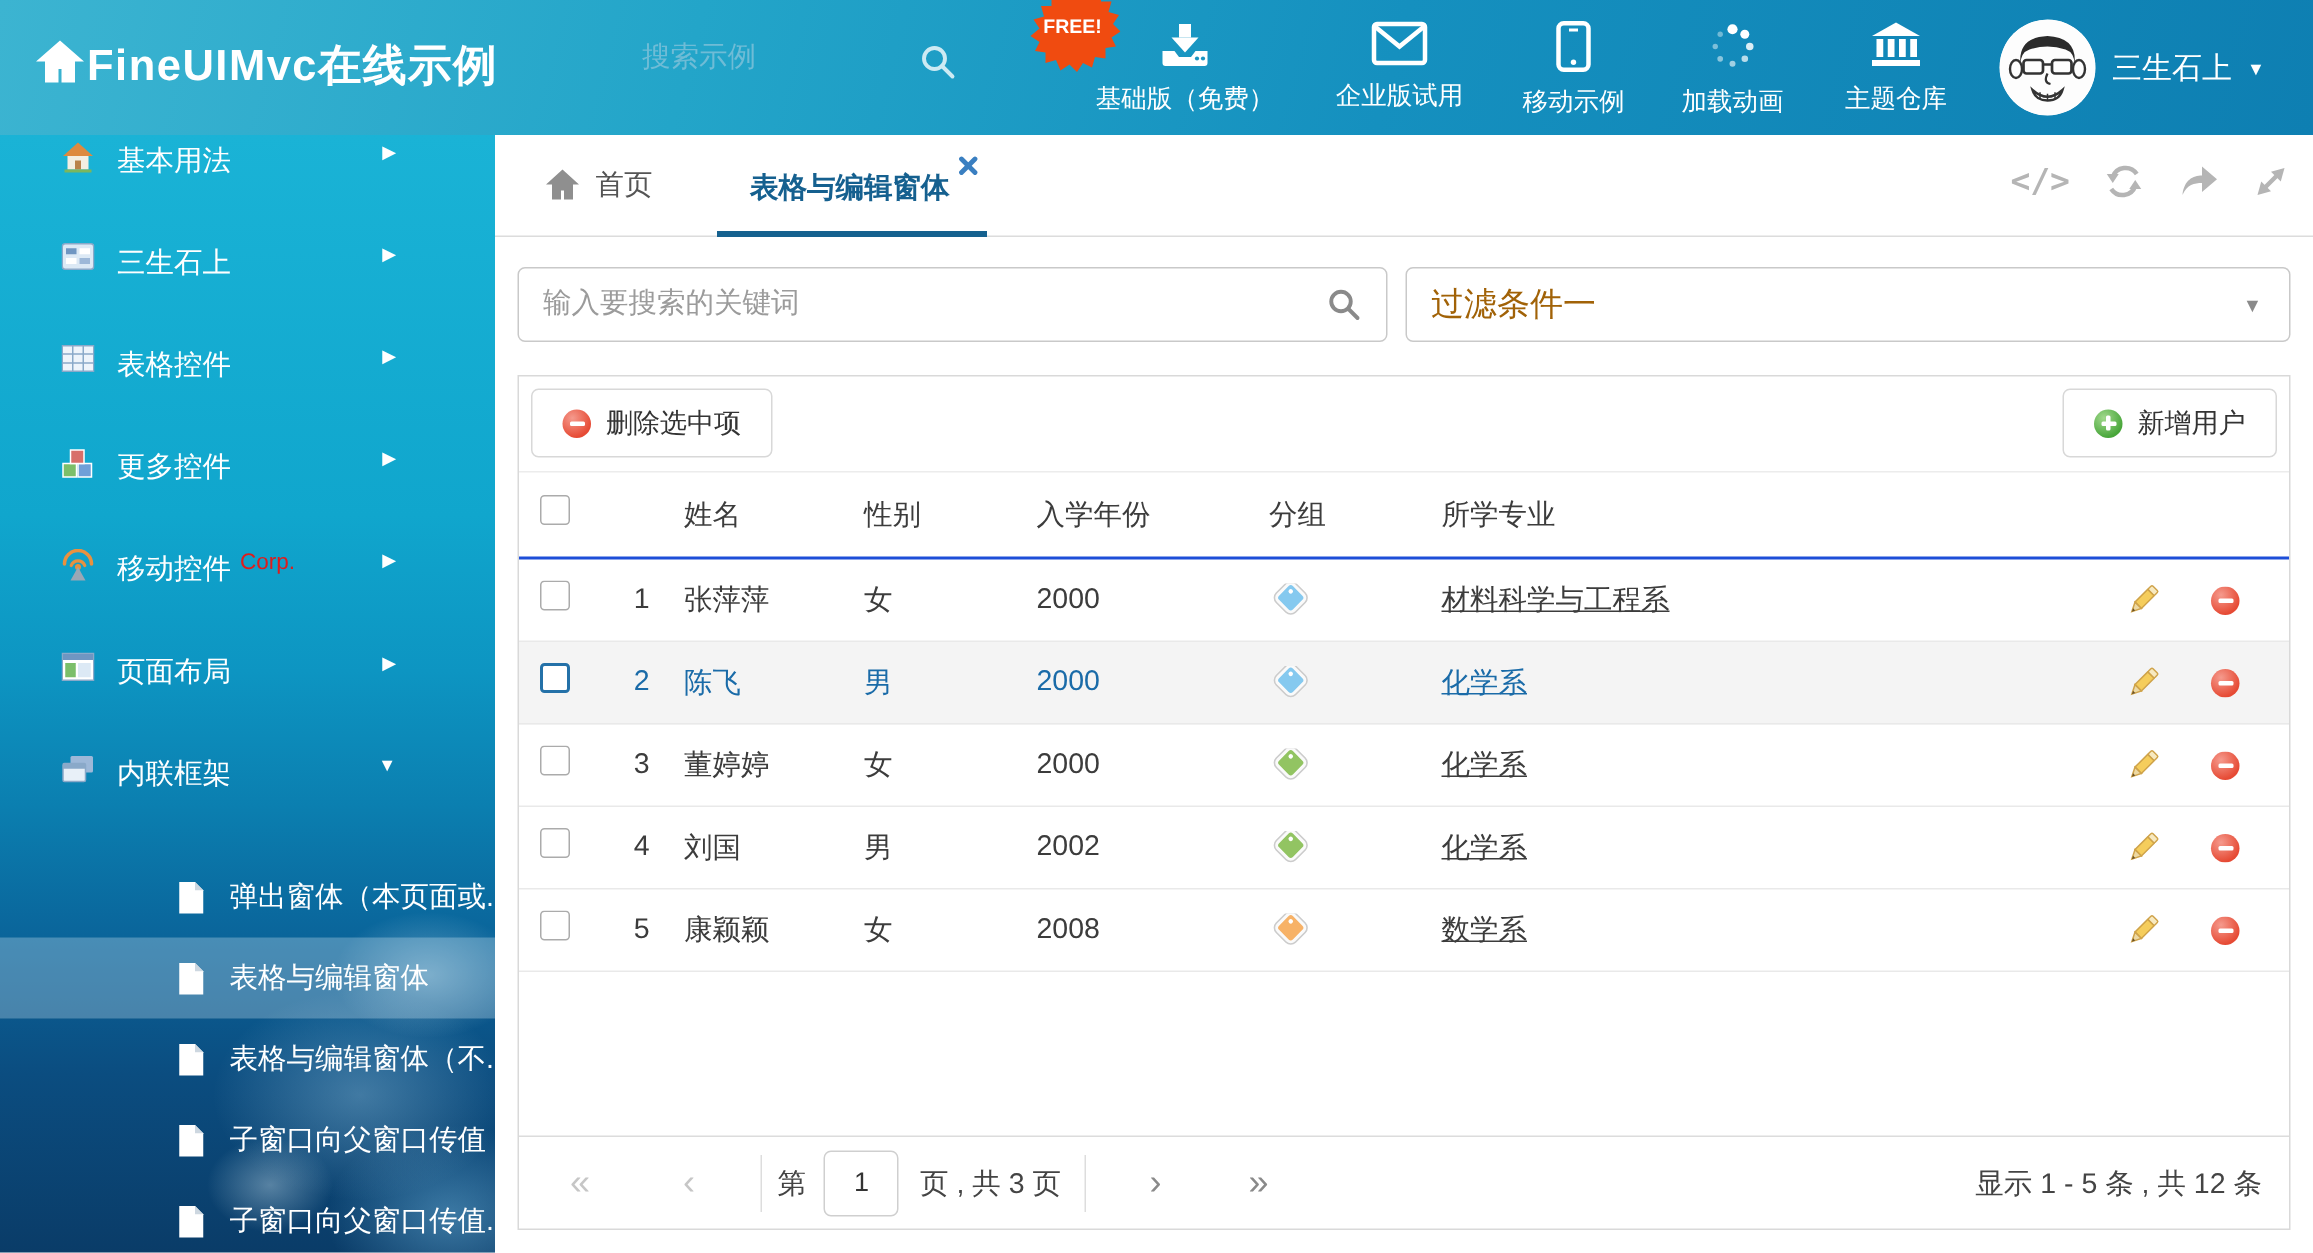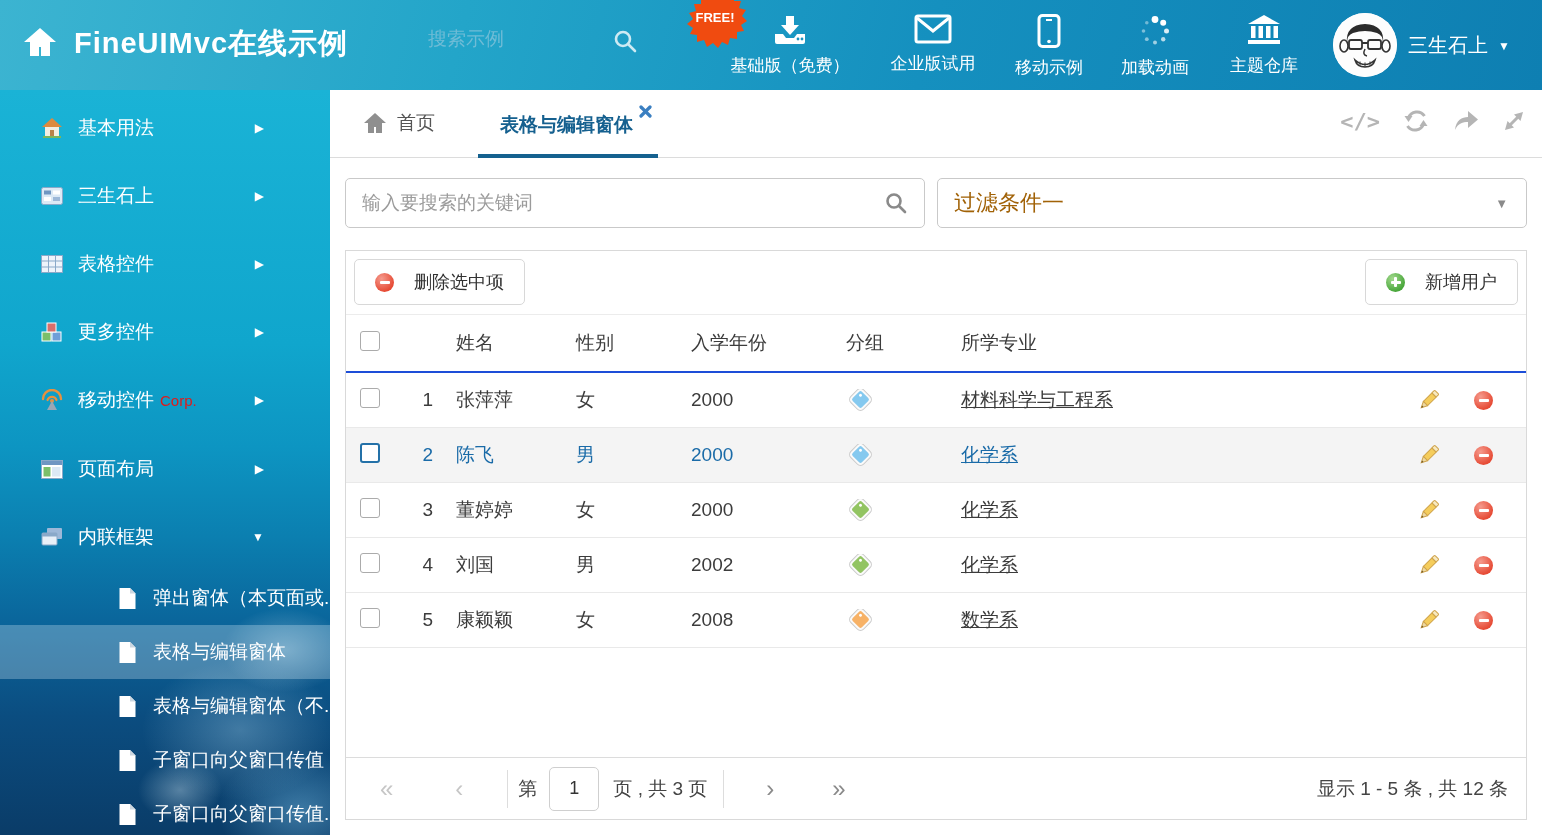--- a/index.html
+++ b/index.html
@@ -2,21 +2,21 @@
 <html><head>
 <meta charset="utf-8">
 <style>
   * { margin:0; padding:0; box-sizing:border-box; }
   html,body { width:1542px; height:835px; overflow:hidden;
     font-family:"Liberation Sans","DejaVu Sans",sans-serif; background:#fff; }
 
   
   #header { position:absolute; left:0; top:0; width:1542px; height:90px;
     background:linear-gradient(105deg,#3cb4d1 0%,#23a5c9 30%,#1590bf 60%,#0e7fb2 100%); }
-  .logo-wrap { position:absolute; left:22px; top:24px; display:flex; align-items:center; gap:16px; }
+  .logo-wrap { position:absolute; left:22px; top:24px; display:flex; align-items:center; }
   .logo-title { color:#fff; font-size:29px; font-weight:bold; letter-spacing:1px; }
   .hdr-search { position:absolute; left:428px; top:28px; width:210px; }
   .hdr-search input { width:160px; background:transparent; border:none; outline:none;
     font-size:19px; color:#eaf6fa; }
   .hdr-search input::placeholder { color:#6fbcd6; }
   .hdr-search svg { position:absolute; right:0; top:0; }
   .free-badge { position:absolute; left:683px; top:-2px; width:64px; height:52px; }
   .free-badge text { font-weight:bold; }
   .nav-item { position:absolute; top:14px; width:120px; display:flex; flex-direction:column;
     align-items:center; gap:8px; cursor:pointer; }
@@ -30,21 +30,21 @@
 
   
   #sidebar { position:absolute; left:0; top:90px; width:330px; height:745px;
     background:
       radial-gradient(90px 60px at 285px 560px, rgba(220,245,255,0.35), rgba(220,245,255,0) 70%),
       radial-gradient(140px 100px at 240px 640px, rgba(190,230,250,0.30), rgba(190,230,250,0) 70%),
       radial-gradient(60px 45px at 180px 700px, rgba(230,248,255,0.35), rgba(230,248,255,0) 70%),
       radial-gradient(110px 80px at 300px 720px, rgba(120,190,230,0.45), rgba(120,190,230,0) 75%),
       linear-gradient(180deg,#1ab3d6 0%,#10a6cd 34%,#0d95c2 48%,#0b7fb0 60%,#0a649a 72%,#0b4d80 84%,#0a3c68 100%);
   }
-  .side-item { position:absolute; left:0; width:282px; height:68px; display:flex; align-items:center;
+  .side-item { position:absolute; left:0; width:282px; height:68px; display:flex; 
     cursor:pointer; }
   .side-item .ic { width:24px; margin-left:40px; display:flex; justify-content:center; }
   .side-item .lbl { color:#fff; font-size:19px; margin-left:14px; }
   .side-item .corp { color:#e01b1b; font-size:15px; margin-left:6px; }
   .side-item .chev { position:absolute; right:18px; color:#fff; font-size:12px; }
   .side-sub { position:absolute; left:0; width:330px; height:54px; display:flex; align-items:center;
     cursor:pointer; }
   .side-sub.sel { background:rgba(235,248,255,0.28); }
   .side-sub .ic { margin-left:118px; display:flex; }
   .side-sub .lbl { color:#fff; font-size:19px; margin-left:16px; white-space:nowrap; }
@@ -75,21 +75,21 @@
     border:1px solid #c9c9c9; border-radius:5px; display:flex; align-items:center; cursor:pointer; }
   .filter-dd .val { font-size:22px; color:#a16207; margin-left:16px; flex:1; }
   .filter-dd .caret { color:#8a8a8a; font-size:13px; margin-right:18px; }
 
   
   .panel { position:absolute; left:15px; top:160px; width:1182px; height:570px;
     border:1px solid #d9d9d9; }
   .panel-toolbar { position:absolute; left:0; top:0; width:1180px; height:64px;
     border-bottom:1px solid #ececec; }
   .btn { position:absolute; top:8px; height:46px; background:#fff; border:1px solid #d8d8d8;
-    border-radius:5px; display:flex; align-items:center; gap:20px; padding:0 20px;
+    border-radius:5px; display:flex; align-items:center; gap:10px; padding:0 20px;
     font-size:18px; color:#333; cursor:pointer; }
   .btn-del { left:8px; }
   .btn-add { right:8px; }
   .circle-ic { width:19px; height:19px; border-radius:50%; position:relative; display:inline-block; }
   .circle-red { background:radial-gradient(circle at 35% 30%, #f59a8d, #e64a34 72%); }
   .circle-green { background:radial-gradient(circle at 35% 30%, #a2d98d, #48a63a 72%); }
   .circle-ic .h { position:absolute; left:4.5px; top:8px; width:10px; height:3px; background:#fff; border-radius:1px; }
   .circle-ic .v { position:absolute; left:8px; top:4.5px; width:3px; height:10px; background:#fff; border-radius:1px; }
 
   .grid { position:absolute; left:0; top:64px; width:1180px; }

